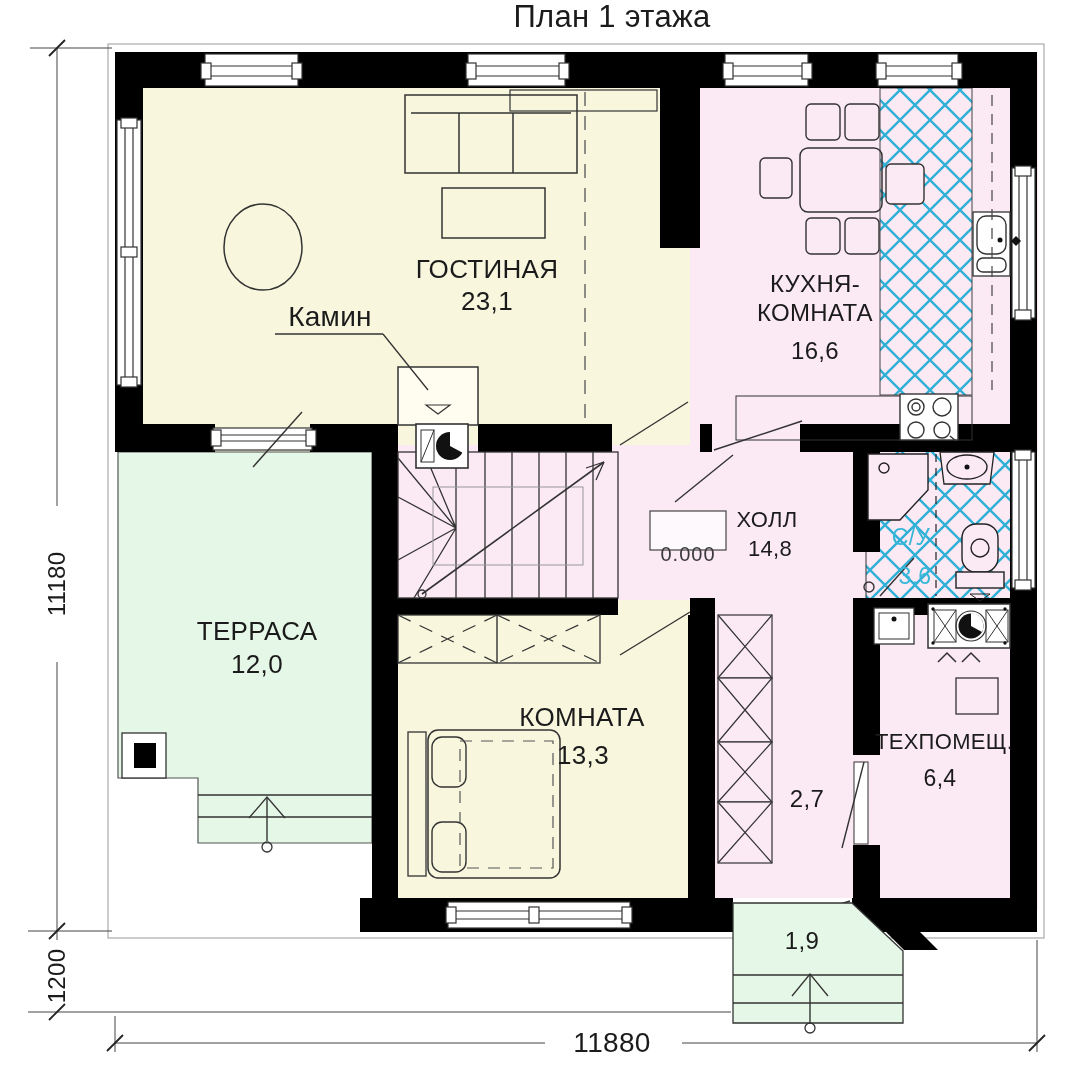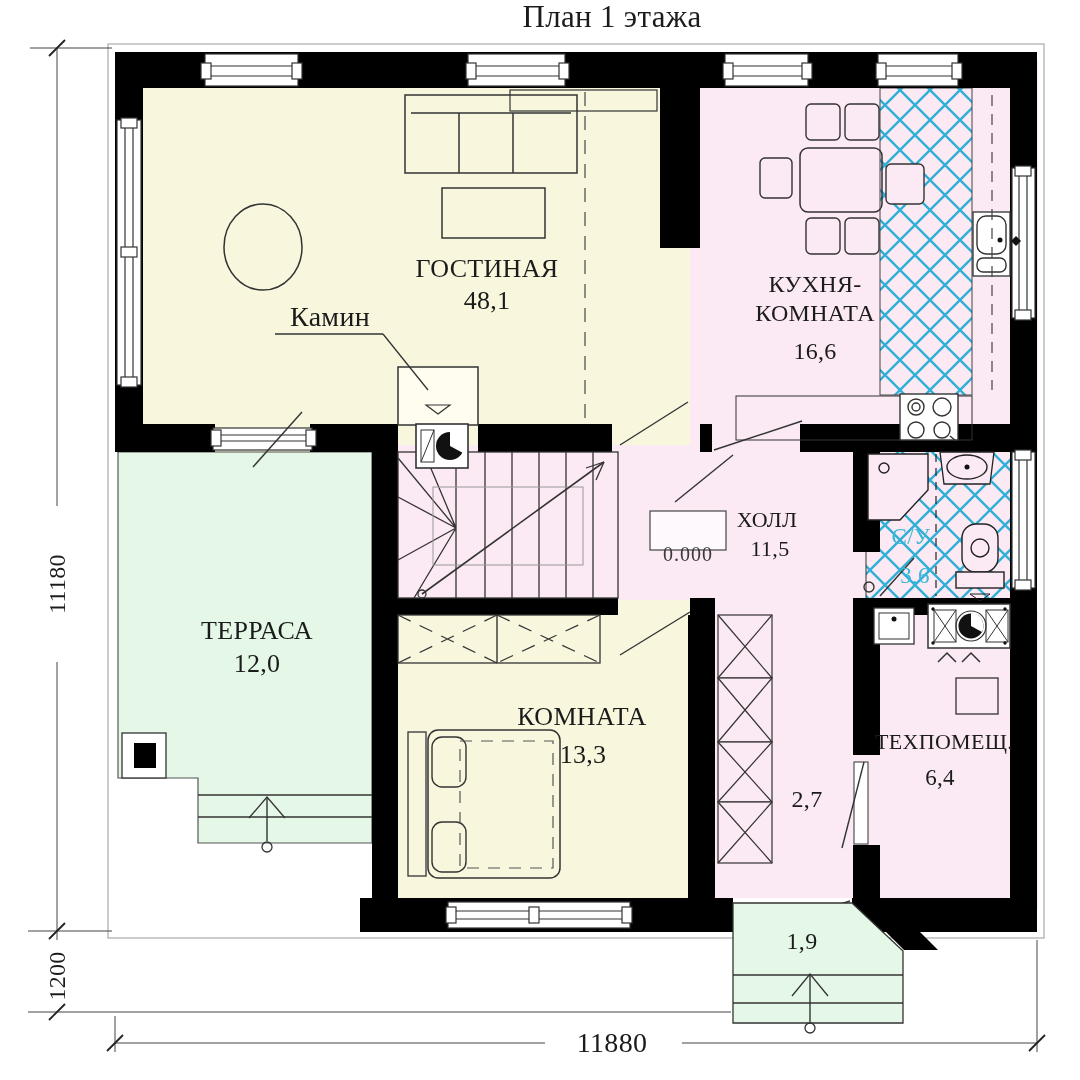--- a/index.html
+++ b/index.html
@@ -1,17 +1,17 @@
 <!DOCTYPE html>
 <html><head>
 <meta charset="utf-8">
 <style>
   html,body{margin:0;padding:0;background:#fff;}
   #canvas{position:relative;width:1052px;height:1080px;background:#fff;overflow:hidden;
-          font-family:Liberation Serif, serif;}
+          font-family:Liberation Sans, sans-serif;}
   #plan-svg{position:absolute;left:0;top:0;z-index:1;}
   .lbl{position:absolute;transform:translate(-50%,-50%);font-size:26px;color:#1b1b1b;
        white-space:nowrap;z-index:3;letter-spacing:0.3px;}.s22{font-size:22px}.s23{font-size:23px}.s24{font-size:24px}
   .s26{font-size:28px}.s31{font-size:31px}
   .blue{color:#38b7d8;}
   .level{font-size:20px;color:#3a3a3a;letter-spacing:1px;margin-top:24px;}
   .rot{transform:translate(-50%,-50%) rotate(-90deg);}
   .wm{position:absolute;transform:translate(-50%,-50%);z-index:5;
       font-size:82px;font-weight:bold;letter-spacing:-2px;
       color:rgba(255,255,255,0.93);
@@ -304,28 +304,28 @@
     <g stroke="#222" stroke-width="1.8">
       <path d="M49 56L65 40M49 939L65 923M49 1020L65 1004"></path>
       <path d="M107 1051L123 1035M1029 1051L1045 1035"></path>
     </g>
   </g>
 </svg>
 
 <div class="lbl s31" style="left:612px;top:17px">План 1 этажа</div>
 
 <div class="lbl" style="left:487px;top:269px">ГОСТИНАЯ</div>
-<div class="lbl" style="left:487px;top:301px">48,1</div>
+<div class="lbl" style="left:487px;top:301px">23,1</div>
 
 <div class="lbl s24" style="left:815px;top:284px">КУХНЯ-</div>
 <div class="lbl s24" style="left:815px;top:313px">КОМНАТА</div>
 <div class="lbl s24" style="left:815px;top:351px">16,6</div>
 
 <div class="lbl s22" style="left:767px;top:520px">ХОЛЛ</div>
-<div class="lbl s22" style="left:770px;top:549px">11,5</div>
+<div class="lbl s22" style="left:770px;top:549px">14,8</div>
 
 <div class="lbl s23 blue" style="left:911px;top:537px">С/У</div>
 <div class="lbl s23 blue" style="left:915px;top:576px">3,6</div>
 
 <div class="lbl" style="left:257px;top:631px">ТЕРРАСА</div>
 <div class="lbl" style="left:257px;top:664px">12,0</div>
 
 <div class="lbl" style="left:582px;top:717px">КОМНАТА</div>
 <div class="lbl" style="left:583px;top:755px">13,3</div>
 

